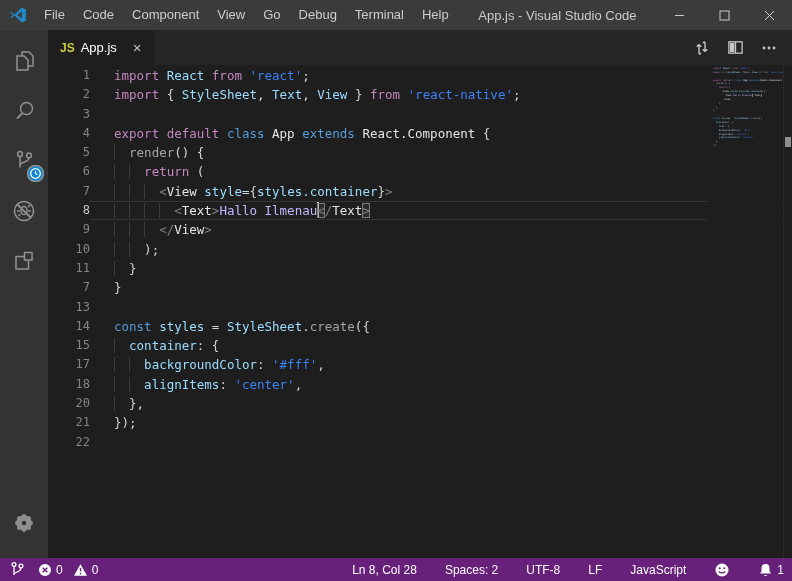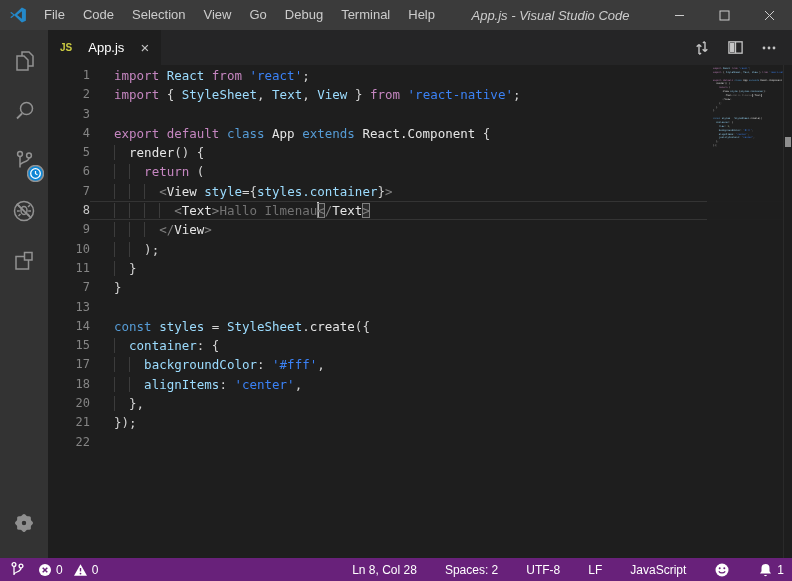--- a/index.html
+++ b/index.html
@@ -5,58 +5,58 @@
   * { margin:0; padding:0; box-sizing:border-box; }
   html,body { width:792px; height:581px; overflow:hidden; background:#1e1e1e;
               font-family:"Liberation Sans", sans-serif; }
   .window { position:relative; width:792px; height:581px; display:flex; flex-direction:column; }
 
   
   .titlebar { height:30px; background:#3b3b3b; display:flex; align-items:center; flex:none; color:#cccccc; font-size:13px; }
   .logo { width:18px; height:18px; margin:0 8px 0 9px; flex:none; }
   .menus { display:flex; }
   .menus span { padding:0 9px; line-height:30px; cursor:default; }
-  .win-title { flex:1; text-align:center; color:#cccccc; white-space:nowrap; overflow:hidden;font-style:italic; }
+  .win-title { flex:1; text-align:center; color:#cccccc; white-space:nowrap; overflow:hidden; }
   .win-btns { display:flex; flex:none; }
   .win-btn { width:45px; height:30px; display:flex; align-items:center; justify-content:center; }
 
   
   .mainrow { flex:1; display:flex; min-height:0; }
 
   
   .activitybar { width:48px; background:#333333; display:flex; flex-direction:column; align-items:center; padding-top:6px; flex:none; }
   .abtn { width:48px; height:50px; display:flex; align-items:center; justify-content:center; position:relative; }
   .abtn svg { stroke:#929292; fill:none; stroke-width:1.5; }
   .abtn.bottom { margin-top:auto; margin-bottom:10px; }
   .badge { position:absolute; right:4px; bottom:4px; width:17px; height:17px; }
 
   
   .editcol { flex:1; display:flex; flex-direction:column; min-width:0; }
 
   
   .tabbar { height:35px; background:#252526; display:flex; align-items:stretch; flex:none; }
   .tab { background:#1e1e1e; display:flex; align-items:center; padding:0 12px; color:#ffffff; font-size:13px; }
-  .tab .ficon { color:#cbcb41; font-weight:bold; font-size:10px; margin-right:16px; }
+  .tab .ficon { color:#cbcb41; font-weight:bold; font-size:12px; margin-right:6px; }
   .tab .close { margin-left:16px; color:#c5c5c5; font-size:15px; line-height:1; }
   .tabactions { margin-left:auto; display:flex; align-items:center; gap:16px; padding-right:14px; }
   .tabactions svg { stroke:#c5c5c5; fill:none; stroke-width:1.4; }
 
   
   .editor { position:relative; flex:1; background:#1e1e1e; overflow:hidden;
             font-family:"DejaVu Sans Mono", monospace; font-size:12.5px; }
   .lines { padding-top:1px; }
   .line { display:flex; height:19.3px; line-height:19.3px; }
   .ln { width:42px; text-align:right; color:#858585; flex:none; font-size:12px; }
   .code { flex:1; padding-left:24px; white-space:pre; color:#d4d4d4; }
   .line.current .code { box-shadow: inset 0 1px 0 #343434, inset 0 -1px 0 #343434; }
   .line.current .ln { color:#c6c6c6; }
 
   .tk-kw{color:#c586c0} .tk-st{color:#569cd6} .tk-ty{color:#e5e5e5}
   .tk-var{color:#9cdcfe} .tk-str{color:#3b82f6} .tk-num{color:#b5cea8}
-  .tk-fn{color:#e5e5e5} .tk-pun{color:#d4d4d4} .tk-tag{color:#808080} .tk-txt{color:#737373}
+  .tk-fn{color:#a3a3a3} .tk-pun{color:#d4d4d4} .tk-tag{color:#808080} .tk-txt{color:#c4b5fd}
   .tk-ind{ background:repeating-linear-gradient(to right,#3c3c3c 0 1px,transparent 1px 15.05px); }
   .tk-match{ box-shadow:inset 0 0 0 1px #7f7f7f; background:rgba(90,90,90,.22); }
   .tk-cur{ display:inline-block; width:2px; height:16px; background:#d0d0d0; vertical-align:-3px; margin-right:-2px; }
 
   
   .minimap { position:absolute; top:0; right:9px; width:76px; height:100%; background:#1e1e1e;
              font-family:"DejaVu Sans Mono", monospace; font-size:2.4px; line-height:3.87px;
              padding:2px 0 0 6px; opacity:.92; overflow:hidden; }
   .mline { white-space:pre; height:3.87px; overflow:hidden; }
   .minimap .tk-ind{ background:none; }
@@ -76,21 +76,21 @@
 
 <div class="window">
 
   <div class="titlebar">
     <svg class="logo" viewBox="0 0 24 24">
       <path fill="#2489ca" d="M17.2 2.1 7.3 11.2 3.2 8.1 1.6 9l4.2 3L1.6 15l1.6.9 4.1-3.1 9.9 9.1 5.3-2.4V4.5zM17.2 7v10l-6.4-5z"></path>
     </svg>
     <div class="menus">
       <span>File</span>
       <span>Code</span>
-      <span>Selection</span>
+      <span>Component</span>
       <span>View</span>
       <span>Go</span>
       <span>Debug</span>
       <span>Terminal</span>
       <span>Help</span>
     </div>
     <div class="win-title">App.js - Visual Studio Code</div>
     <div class="win-btns">
       <div class="win-btn">
         <svg width="11" height="11" viewBox="0 0 11 11">

